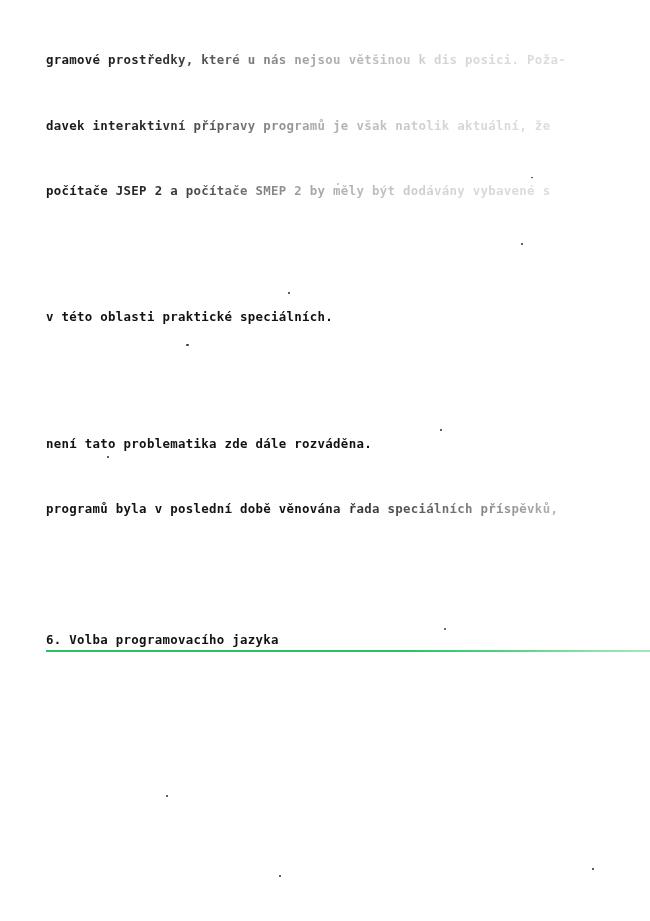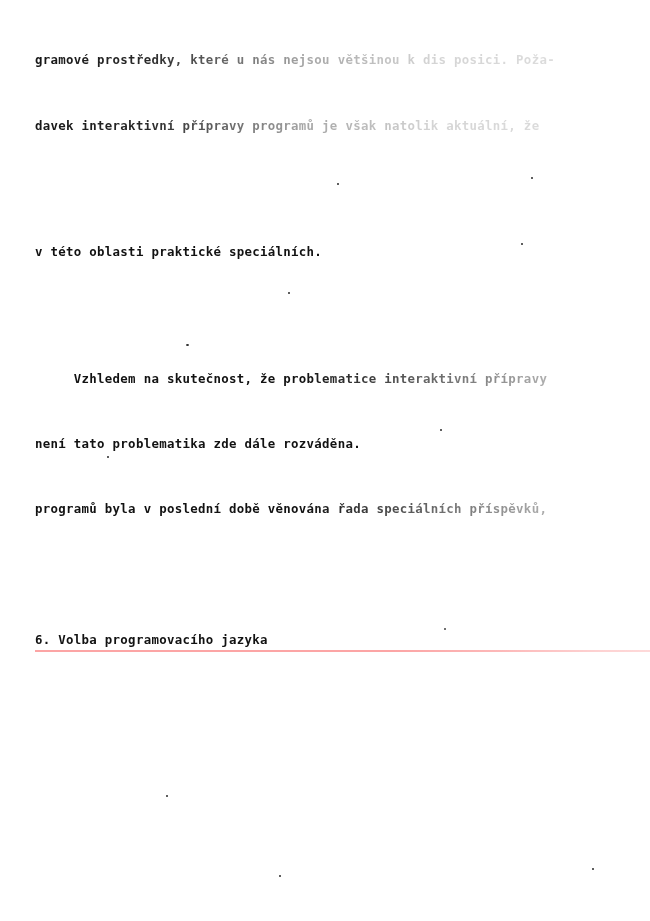--- a/index.html
+++ b/index.html
@@ -13,21 +13,21 @@
     overflow: hidden;
     font-family: "DejaVu Sans Mono", "Liberation Mono", monospace;
   }
 
   #page {
     position: relative;
     width: 650px;
     height: 921px;
     background: #ffffff;
     box-sizing: border-box;
-    padding: 6px 0 0 7px;
+    padding: 6px 0 0 18px;
   }
 
   
   .doc-text {
     font-family: "DejaVu Sans Mono", "Liberation Mono", monospace;
     font-size: 12.4px;
     font-weight: 700;
     letter-spacing: 0.30px;
     color: #121212;
     line-height: 21.7px;
@@ -52,21 +52,21 @@
     height: 18px;
   }
   .para-gap-lg {
     height: 24px;
   }
 
   
   .heading {
     display: inline-block;
     padding-left: 0;
-    border-bottom: 2px solid #fca5a5;
+    border-bottom: 2px solid #22c55e;
     padding-bottom: 1px;
     line-height: 19px;
   }
   .heading-wrap {
     padding-left: 28px;
   }
 
   
   .fade {
     position: relative;
@@ -133,32 +133,32 @@
   <div class="speck" style="left:440px;top:429px;width:2px;height:2px;"></div>
   <div class="speck" style="left:444px;top:628px;width:2px;height:2px;"></div>
   <div class="speck" style="left:166px;top:795px;width:2px;height:2px;"></div>
   <div class="speck" style="left:592px;top:868px;width:2px;height:2px;"></div>
   <div class="speck" style="left:279px;top:875px;width:2px;height:2px;"></div>
   <div class="speck" style="left:288px;top:292px;width:2px;height:2px;"></div>
 
   <div class="block doc-text">
     <span class="line fade fade-heavy">gramové prostředky, které u nás nejsou většinou k dis posici. Poža-</span>
     <span class="line fade fade-heavy">davek interaktivní přípravy programů je však natolik aktuální, že</span>
+    <span class="line fade fade-heavy">počítače JSEP 2 a počítače SMEP 2 by měly být dodávány vybavené s</span>
   </div>
 
   <div class="para-gap"></div>
 
   <div class="block doc-text">
     <span class="line fade fade-none">v této oblasti praktické speciálních.</span>
   </div>
 
   <div class="para-gap"></div>
 
   <div class="block doc-text">
-    <span class="line fade fade-mid">     Vzhledem na skutečnost, že problematice interaktivní přípravy</span>
     <span class="line fade fade-none">není tato problematika zde dále rozváděna.</span>
     <span class="line fade fade-mid">programů byla v poslední době věnována řada speciálních příspěvků,</span>
   </div>
 
   <div class="para-gap-lg"></div>
 
   <div class="heading-wrap doc-text">
     <span class="heading fade fade-light">6. Volba programovacího jazyka</span>
   </div>
 

